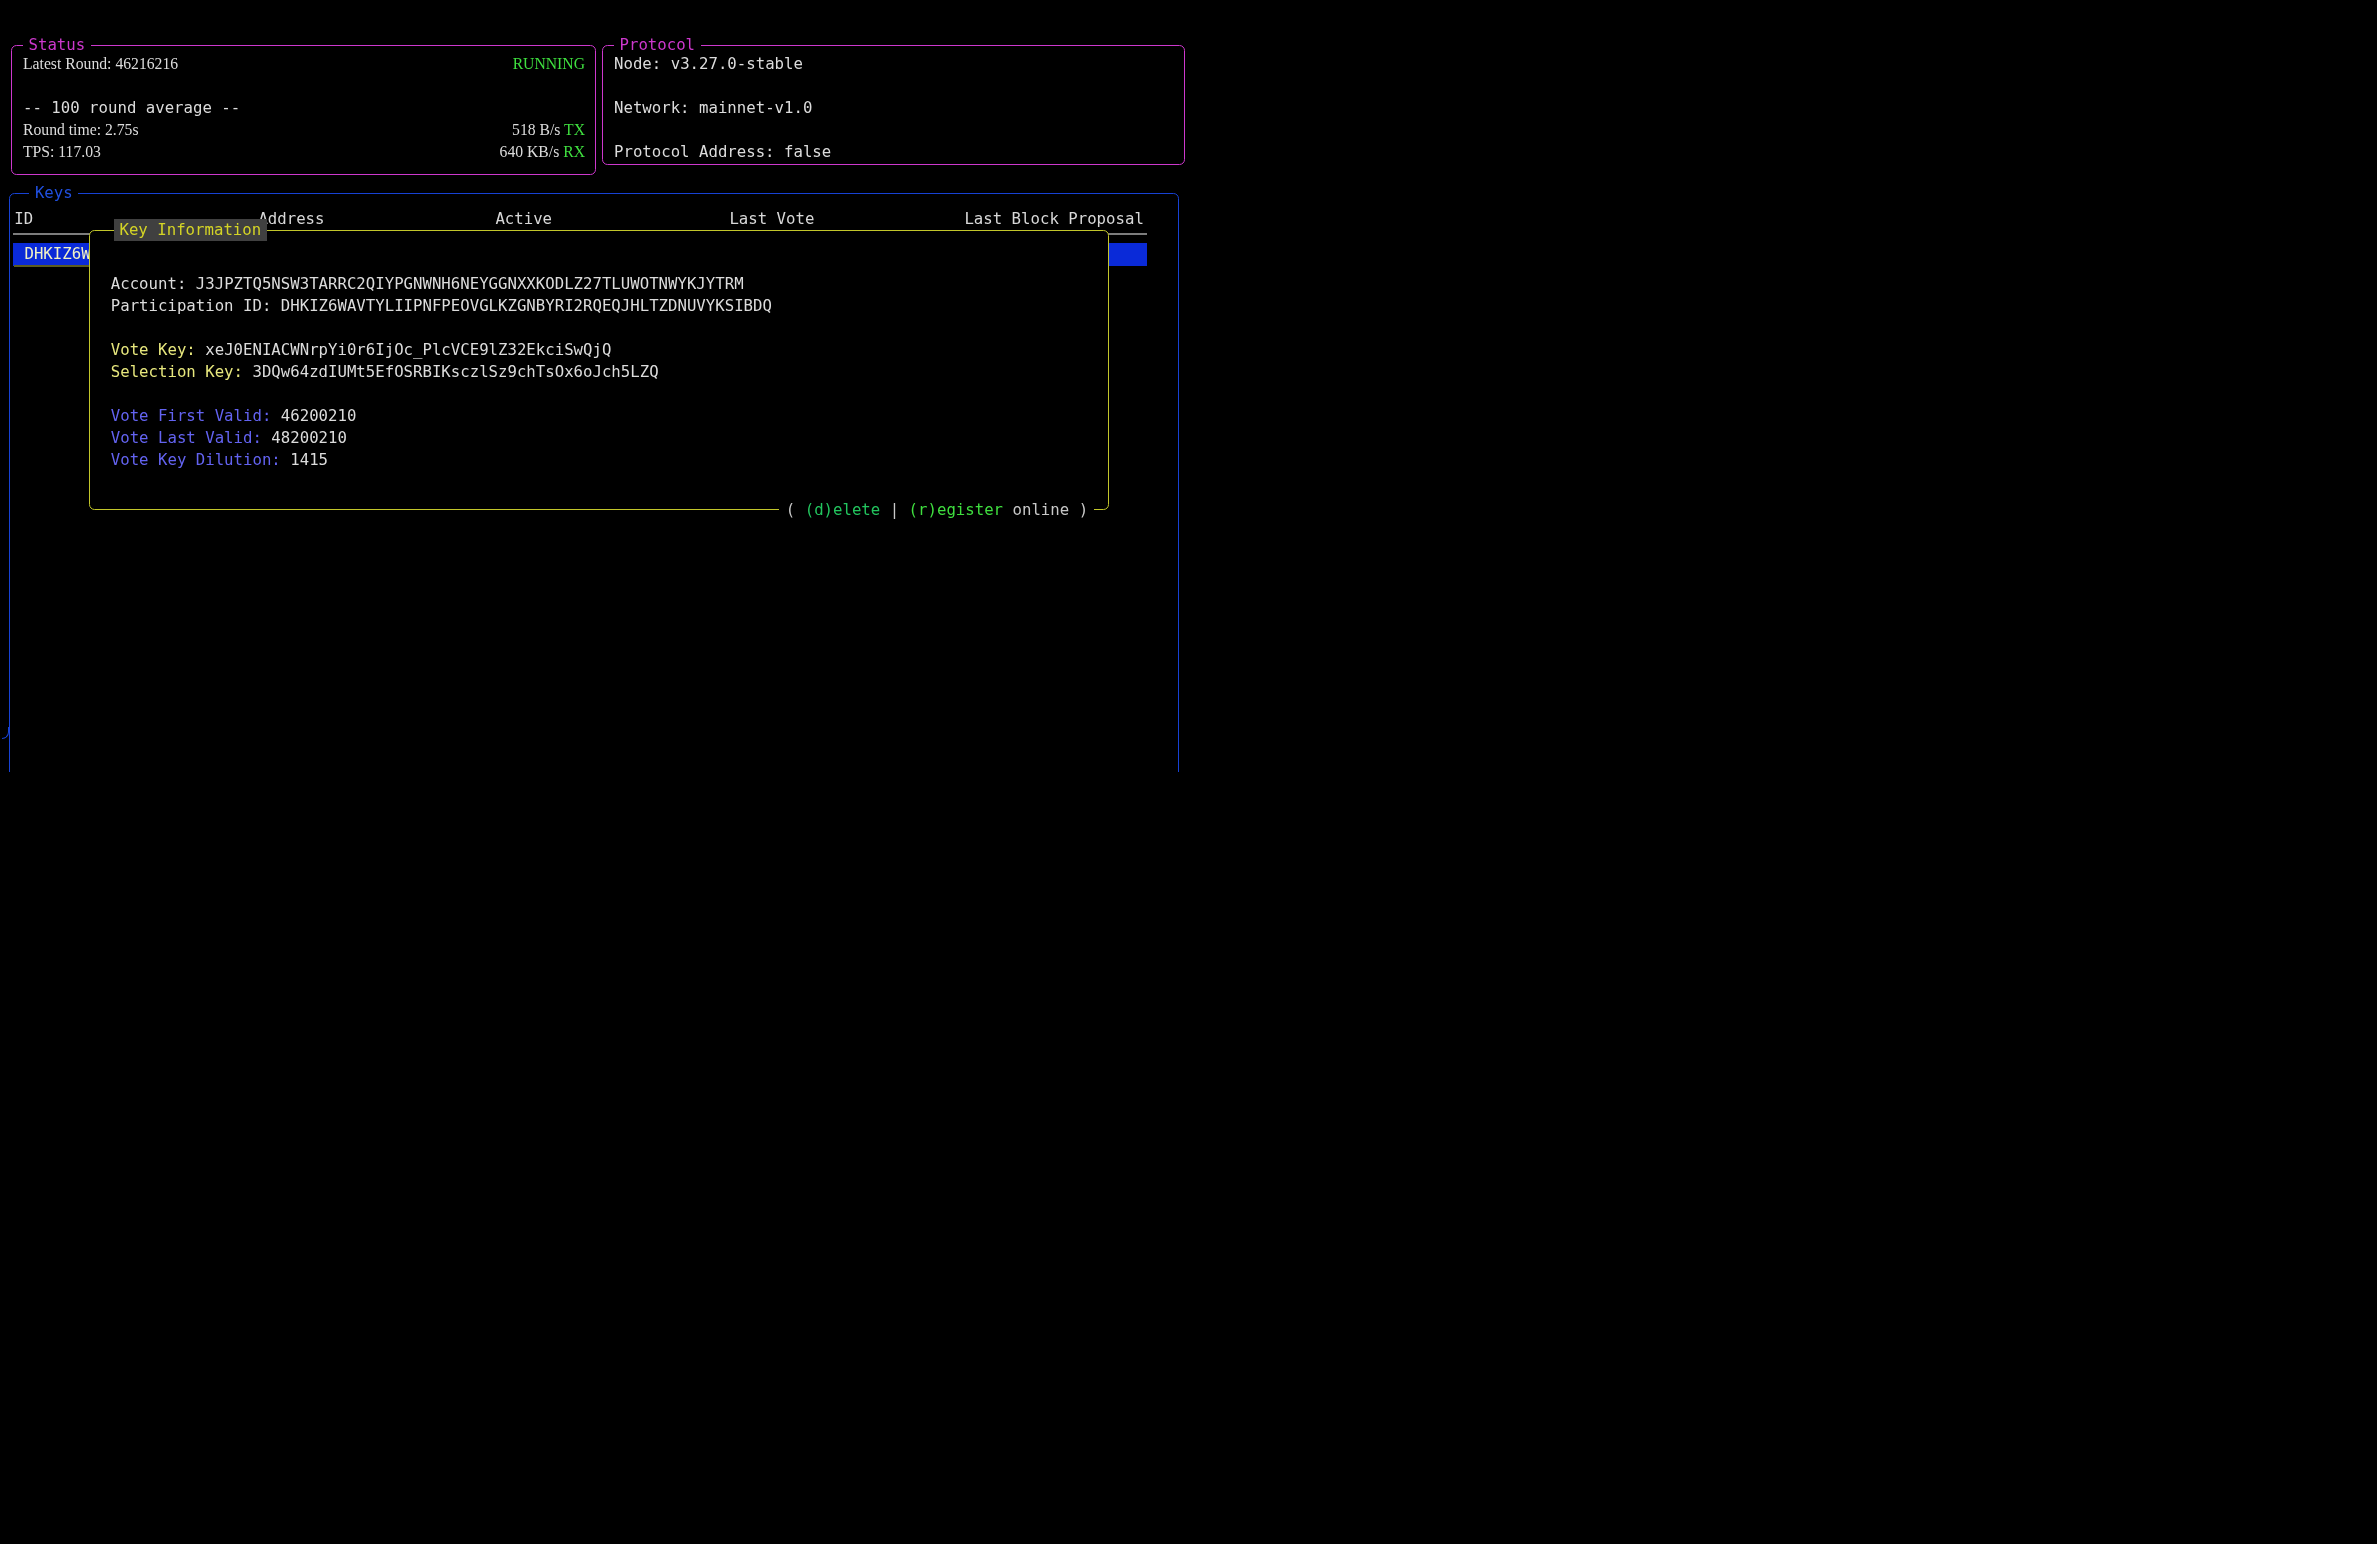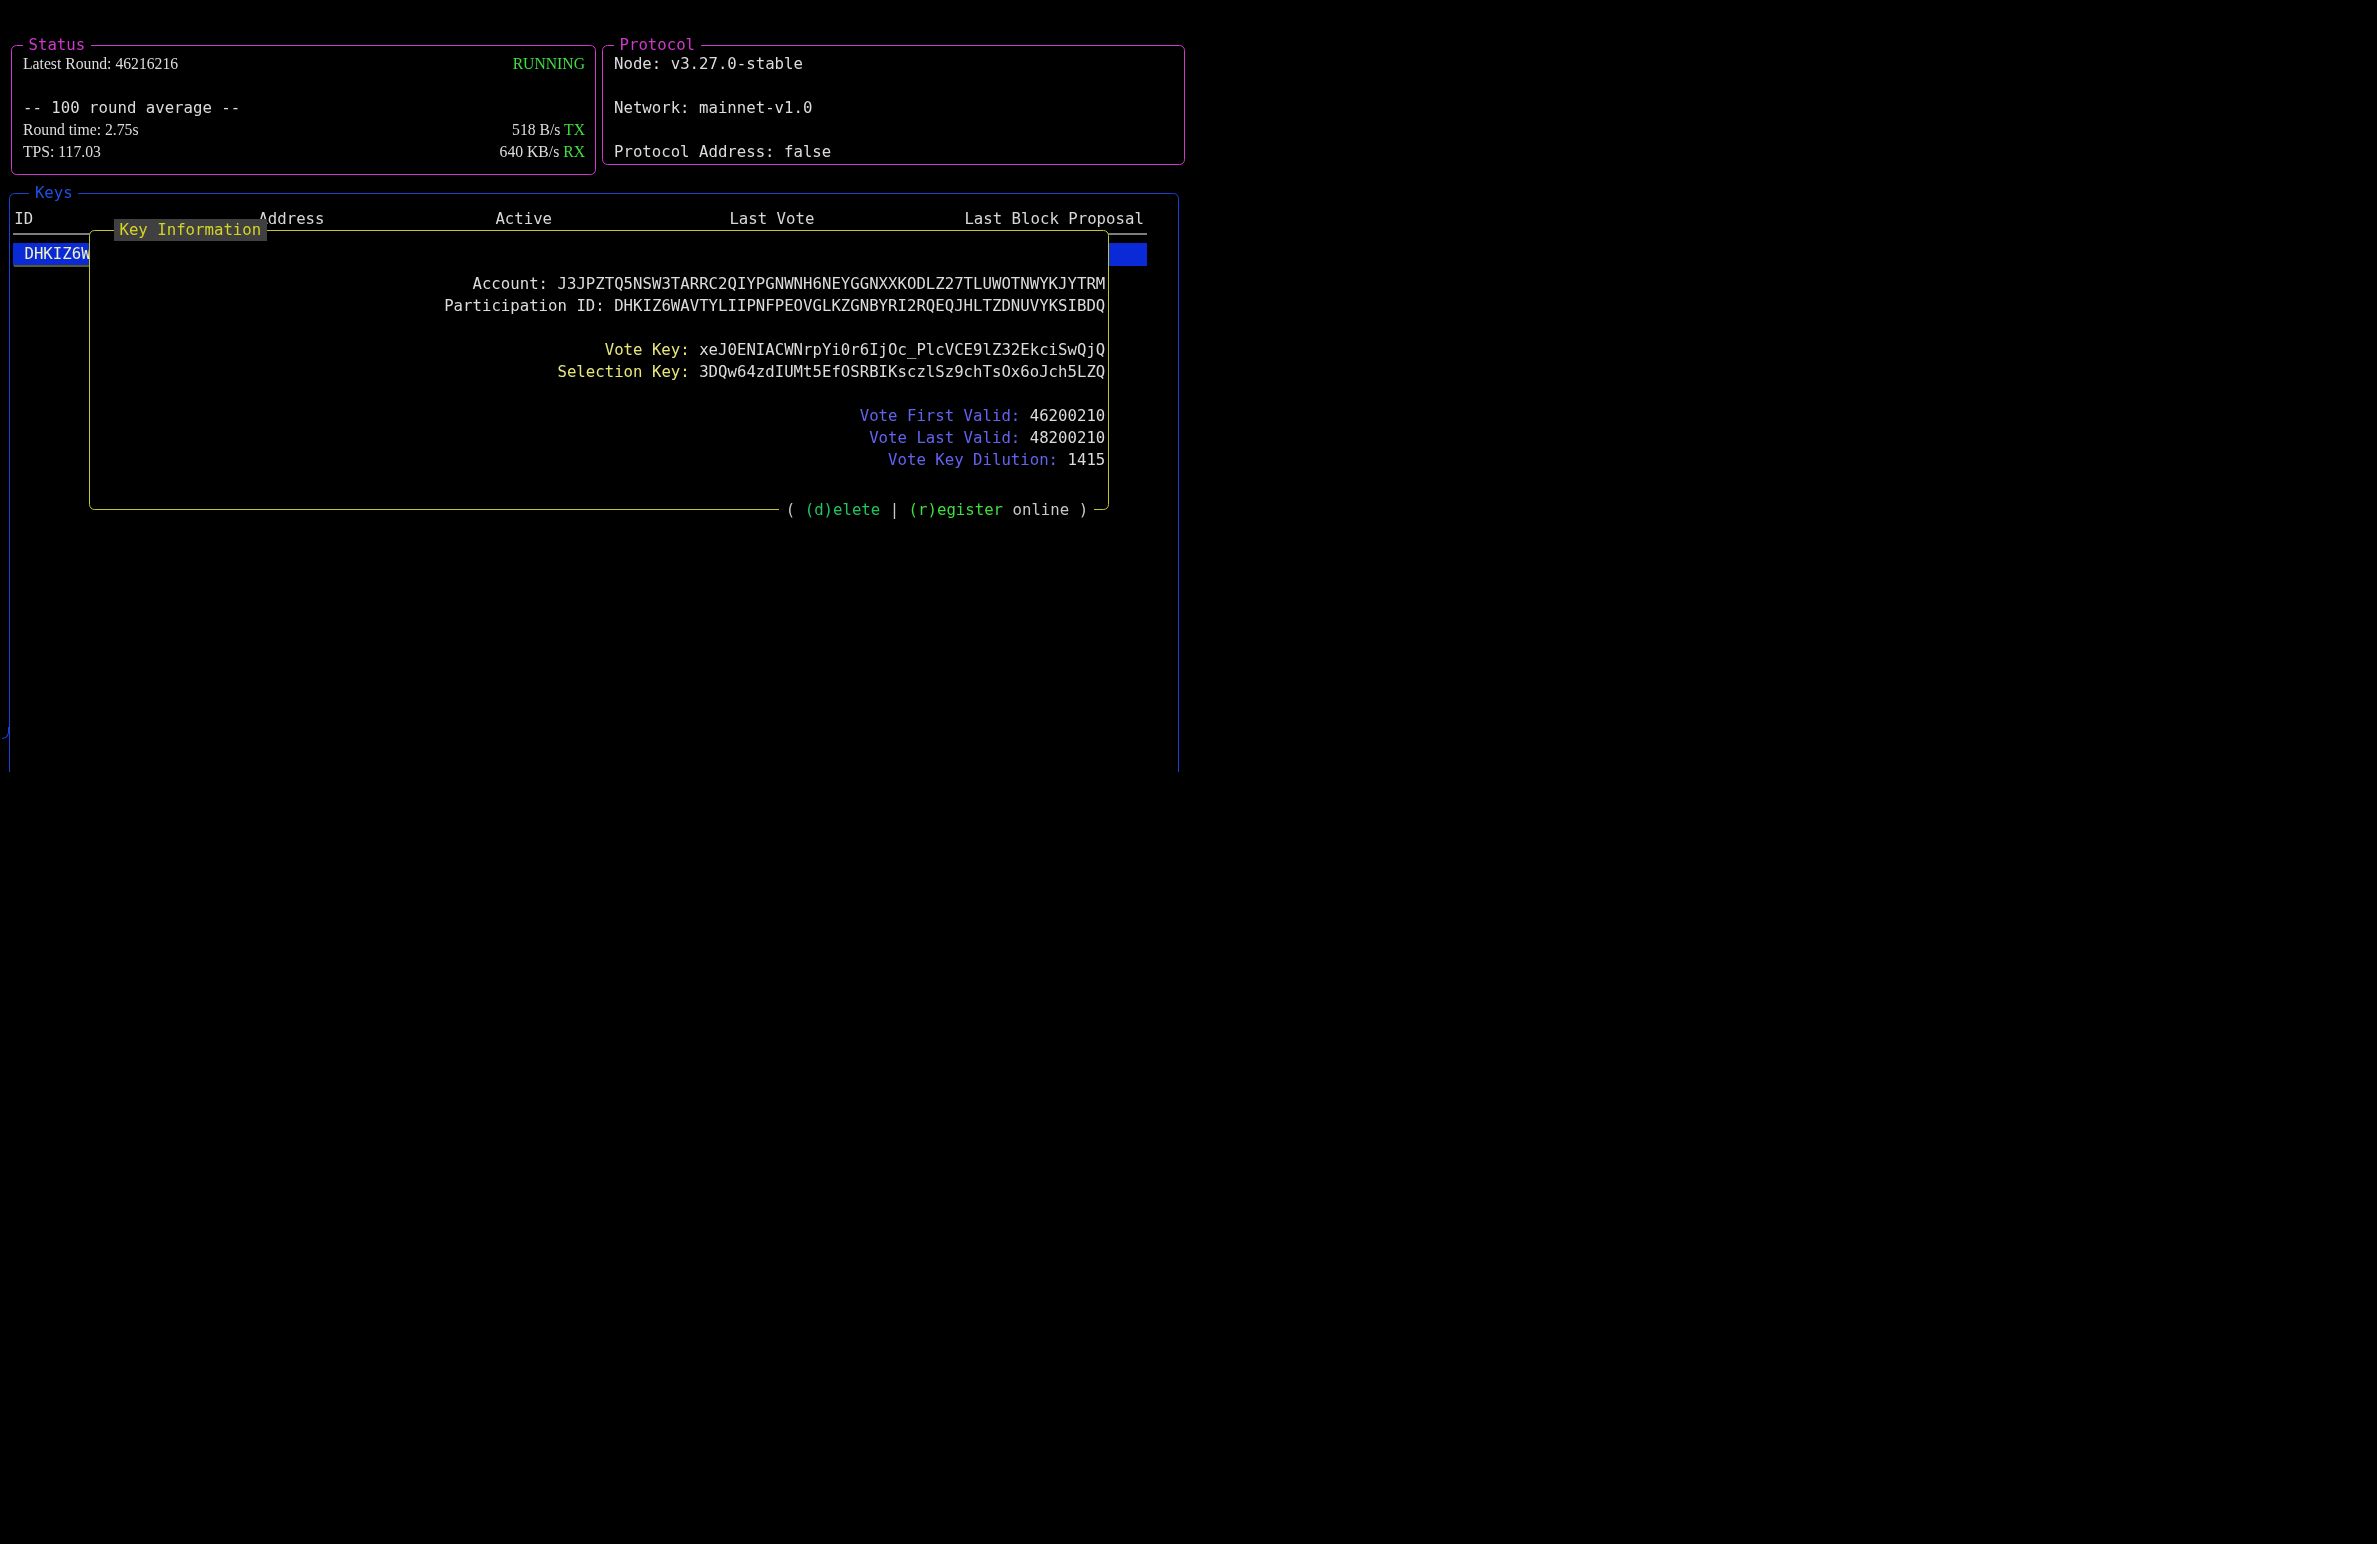--- a/index.html
+++ b/index.html
@@ -24,21 +24,21 @@
   .validlabel { color:#6363f1;margin-top:8px; }
 
   .line { height:22px; white-space:pre; }
   .between { display:flex; justify-content:space-between;font-family:Liberation Serif, serif; }
 
   
   .status-panel { left:11px; top:45px; width:585px; height:130px; padding:7px 10px 0 11px; }
   .protocol-panel { left:602px; top:45px; width:583px; height:120px; padding:7px 6.3px 0 11px; }
 
   
-  .keys-panel { left:9.4px; top:193px; width:1170px; height:658px;text-align:right; }
+  .keys-panel { left:9.4px; top:193px; width:1170px; height:658px; }
   .col-header { position:absolute; top:14px; height:22px; white-space:pre; color:#d8d8d8; }
   .sep-line { position:absolute; top:39px; left:2.4px; width:1134px; height:1.6px; background:#7d7d7d; }
   .selected-row { position:absolute; top:49px; left:3.1px; width:1134px; height:23px; background:#0a2ad8; }
   .selected-row .row-id { position:absolute; left:11px; top:0; color:#f2f2c4; white-space:pre; }
   .olive-line { position:absolute; top:71px; left:3.9px; width:75px; height:1.6px; background:#5c5c20; }
 
   
   .dialog { position:absolute; left:79px; top:36px; width:1020px; height:280px; background:#000;
             border:1.6px solid #c2c62a; border-radius:5.5px; }
   .dialog-title { position:absolute; top:-11.8px; left:23.6px; background:#404040; padding:0 5.5px; white-space:pre; }

